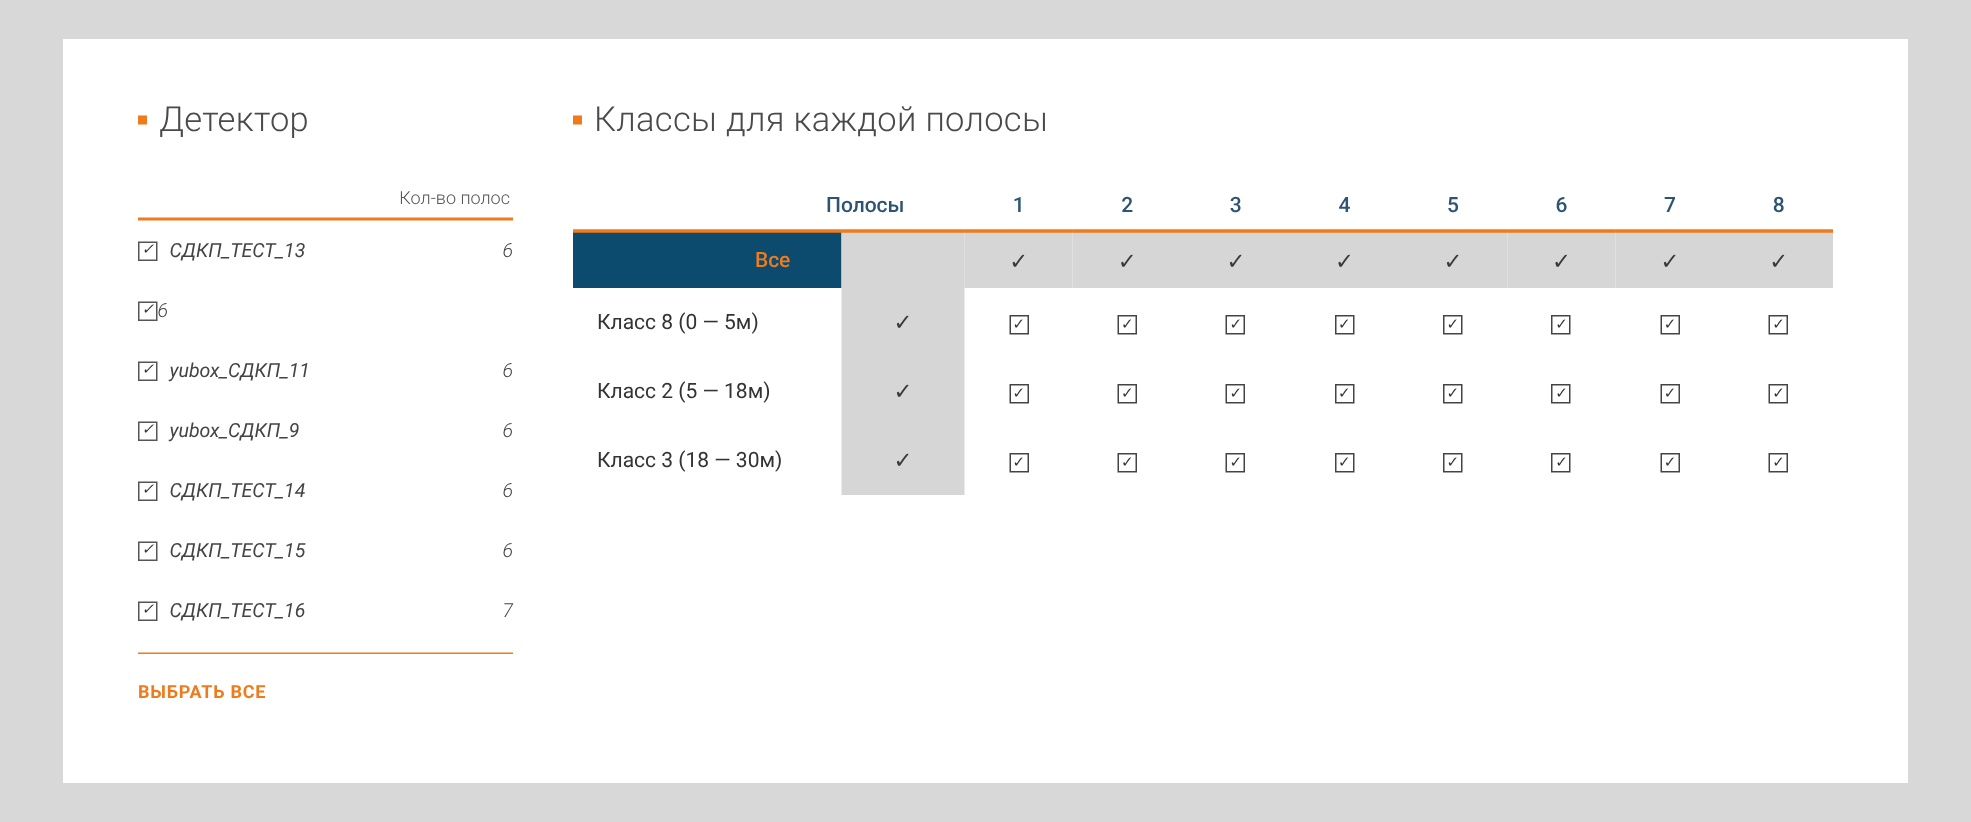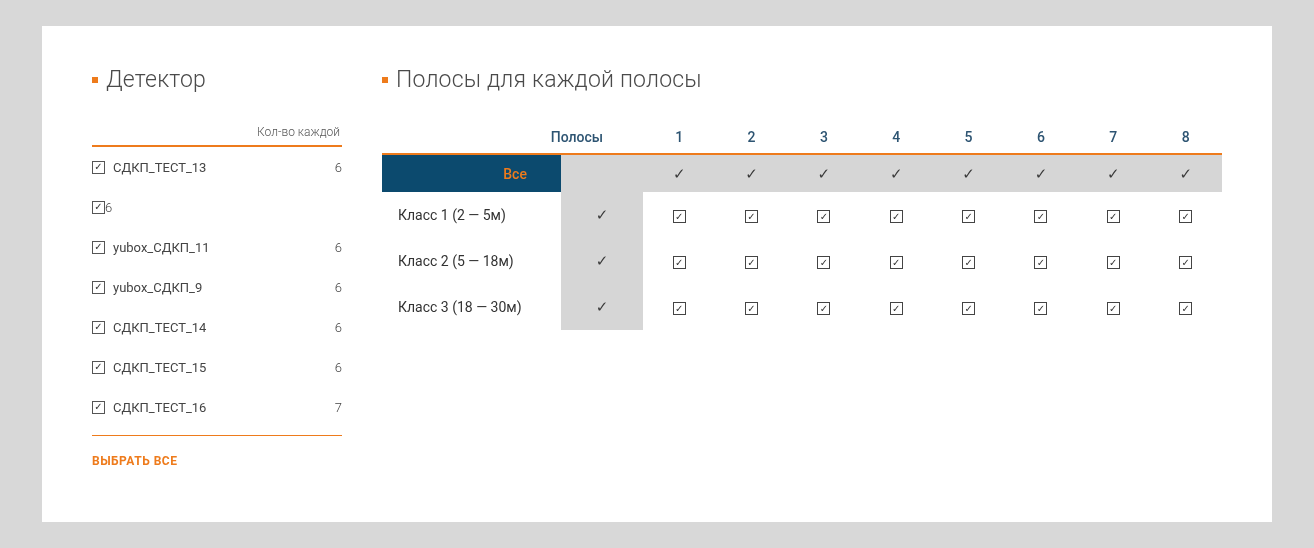--- a/index.html
+++ b/index.html
@@ -54,20 +54,21 @@
     font-size: 12px;
     color: #555;
     padding: 2px 2px 6px 2px;
     border-bottom: 2px solid #ee7b1c;
   }
   .det-row {
     display: flex;
     align-items: center;
     height: 40px;
     border-bottom: 0;
+    font-style: italic;
   }
   .cb {
     width: 13px; height: 13px;
     border: 1px solid #555;
     display: inline-flex;
     align-items: center;
     justify-content: center;
     font-size: 10px;
     line-height: 1;
     background: #fff;
@@ -166,21 +167,21 @@
 <div class="card">
   <div class="cols">
 
     <div class="left">
       <div class="sec-head">
         <span class="bullet"></span>
         <span class="sec-title">Детектор</span>
       </div>
 
       <div class="det-head-row">
-        <span>Кол-во каждой</span>
+        <span>Кол-во полос</span>
       </div>
 
       <div id="det-list">
           <div class="det-row">
             <span class="cb on"></span>
             <span class="det-name">СДКП_ТЕСТ_13</span>
             <span class="det-count">6</span>
           </div>
           <div class="det-row">
             <span class="cb on"></span>
@@ -213,21 +214,21 @@
           </div>
         </div>
 
       <div class="det-divider"></div>
       <span class="select-all-link">ВЫБРАТЬ ВСЕ</span>
     </div>
 
     <div class="right">
       <div class="sec-head">
         <span class="bullet"></span>
-        <span class="sec-title">Полосы для каждой полосы</span>
+        <span class="sec-title">Классы для каждой полосы</span>
       </div>
 
       <table class="grid">
         <thead>
           <tr id="hdr-row">
               <th class="col-label hdr-label" colspan="2">Полосы</th>
               <th class="lane-col">1</th>
               <th class="lane-col">2</th>
               <th class="lane-col">3</th>
               <th class="lane-col">4</th>
@@ -247,21 +248,21 @@
               <td><span class="tick">✓</span></td>
               <td><span class="tick">✓</span></td>
               <td><span class="tick">✓</span></td>
               <td><span class="tick">✓</span></td>
               <td><span class="tick">✓</span></td>
               <td><span class="tick">✓</span></td>
               <td><span class="tick">✓</span></td>
               <td><span class="tick">✓</span></td>
             </tr>
             <tr class="row-class">
-              <td class="class-label col-label">Класс 1 (2 — 5м)</td>
+              <td class="class-label col-label">Класс 8 (0 — 5м)</td>
               <td class="col-all"><span class="tick">✓</span></td>
               <td><span class="cb-sm on"></span></td>
               <td><span class="cb-sm on"></span></td>
               <td><span class="cb-sm on"></span></td>
               <td><span class="cb-sm on"></span></td>
               <td><span class="cb-sm on"></span></td>
               <td><span class="cb-sm on"></span></td>
               <td><span class="cb-sm on"></span></td>
               <td><span class="cb-sm on"></span></td>
             </tr>

